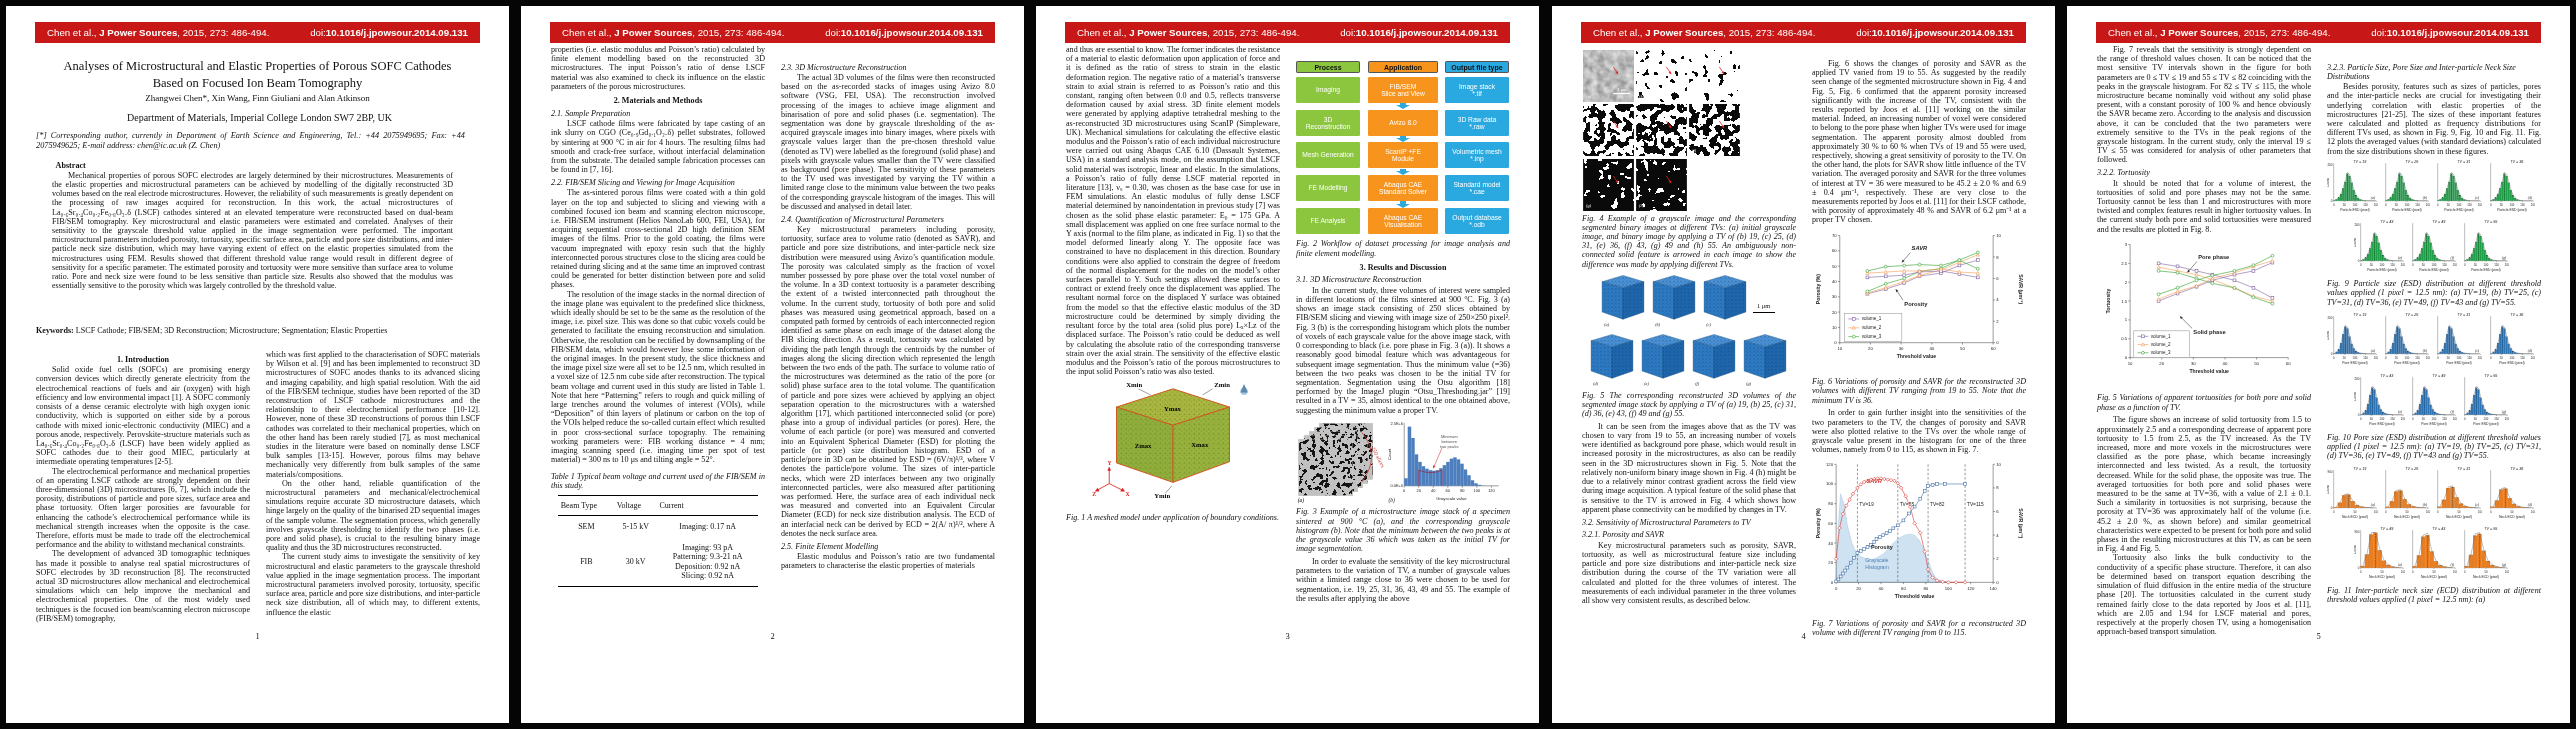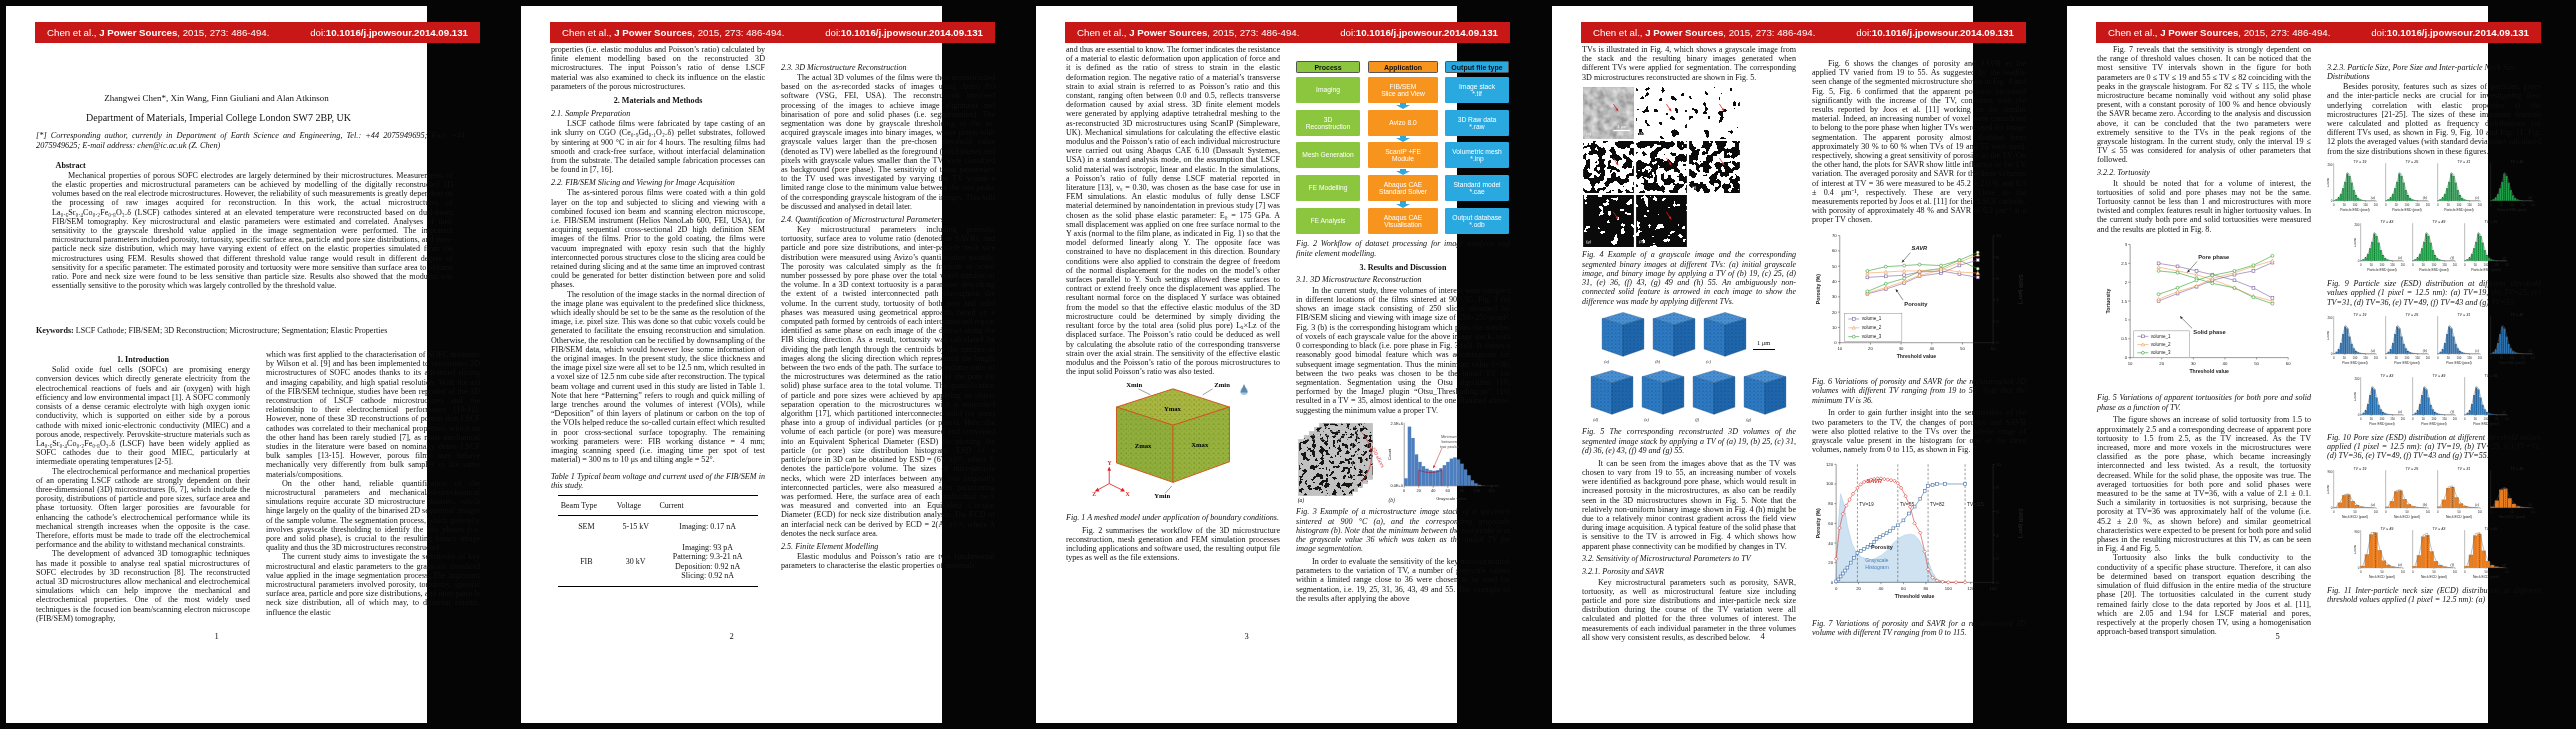--- a/index.html
+++ b/index.html
@@ -1,18 +1,18 @@
 <!DOCTYPE html>
 <html style="font-size:9.7px"><head>
 <meta charset="utf-8">
 <style>
   html,body{margin:0;padding:0;background:#000;}
   .canvas{position:relative;width:2576px;height:729px;background:#050505;overflow:hidden;
           font-family:"Liberation Serif",serif;color:#111;}
-  .page{position:absolute;top:6px;width:421px;height:717px;background:#fff;
+  .page{position:absolute;top:6px;width:503px;height:717px;background:#fff;
         font-size:8.1px;line-height:9.2px;text-align:justify;}
   #pg1{left:6px}#pg2{left:521px}#pg3{left:1036px}#pg4{left:1552px}#pg5{left:2067px}
   .redbar{position:absolute;left:29px;top:16.4px;width:445px;height:21px;background:#C81717;
           color:#fff;font-family:"Liberation Sans",sans-serif;font-size:9.7px;
           display:flex;align-items:center;justify-content:space-between;padding:0 12px;box-sizing:border-box;
           white-space:nowrap;}
   .colL{position:absolute;left:30px;top:39px;width:214px;}
   .colR{position:absolute;left:260px;top:53px;width:214px;}
   #pg1 .colL,#pg1 .colR{top:344px;}
   .p{text-indent:16px;margin:0;}
@@ -55,20 +55,21 @@
 </head>
 <body>
 
 <div class="canvas">
 
   <div class="page" id="pg1">
     <div class="redbar">
       <span><span>Chen et al., </span><b>J Power Sources</b><span>, 2015, 273: 486-494.</span></span>
       <span><span>doi:</span><b>10.1016/j.jpowsour.2014.09.131</b></span>
     </div>
+    <div class="title">Analyses of Microstructural and Elastic Properties of Porous SOFC Cathodes Based on Focused Ion Beam Tomography</div>
     <div class="authors">Zhangwei Chen*, Xin Wang, Finn Giuliani and Alan Atkinson</div>
     <div class="affil">Department of Materials, Imperial College London SW7 2BP, UK</div>
     <div class="footnote">[*] Corresponding author, currently in Department of Earth Science and Engineering, Tel.: +44 2075949695; Fax: +44 2075949625; E-mail address: chen@ic.ac.uk (Z. Chen)</div>
     <div class="absblock">
       <div class="abs-h">Abstract</div>
       <p class="p">Mechanical properties of porous SOFC electrodes are largely determined by their microstructures. Measurements of the elastic properties and microstructural parameters can be achieved by modelling of the digitally reconstructed 3D volumes based on the real electrode microstructures. However, the reliability of such measurements is greatly dependent on the processing of raw images acquired for reconstruction. In this work, the actual microstructures of La₀.₆Sr₀.₄Co₀.₂Fe₀.₈O₃₋δ (LSCF) cathodes sintered at an elevated temperature were reconstructed based on dual-beam FIB/SEM tomography. Key microstructural and elastic parameters were estimated and correlated. Analyses of their sensitivity to the grayscale threshold value applied in the image segmentation were performed. The important microstructural parameters included porosity, tortuosity, specific surface area, particle and pore size distributions, and inter-particle neck size distribution, which may have varying extent of effect on the elastic properties simulated from the microstructures using FEM. Results showed that different threshold value range would result in different degree of sensitivity for a specific parameter. The estimated porosity and tortuosity were more sensitive than surface area to volume ratio. Pore and neck size were found to be less sensitive than particle size. Results also showed that the modulus was essentially sensitive to the porosity which was largely controlled by the threshold value.</p>
     </div>
     <div class="keywords"><b>Keywords:</b><span> LSCF Cathode; FIB/SEM; 3D Reconstruction; Microstructure; Segmentation; Elastic Properties</span></div>
     <div class="colL">
       <div class="h">1. Introduction</div>
@@ -178,21 +179,20 @@
           <text x="27" y="141" font-size="9.5" font-weight="bold" fill="#E02020">Y</text>
           <text x="57" y="192" font-size="9.5" font-weight="bold" fill="#E02020">X</text>
           <text x="2" y="192" font-size="9.5" font-weight="bold" fill="#E02020">Z</text>
           <g>
             <circle cx="252" cy="20" r="6" fill="#8FB8D8" opacity="0.8"></circle>
             <polygon points="252,8 246,22 258,22" fill="#5E88AA"></polygon>
           </g>
         </svg>
       </div>
       <div class="cap">Fig. 1 A meshed model under application of boundary conditions.</div>
-      <p class="p">Fig. 2 summarises the workflow of the 3D microstructure reconstruction, mesh generation and FEM simulation processes including applications and software used, the resulting output file types as well as the file extensions.</p>
     </div>
     <div class="colR">
       <div class="flow">
         <div class="fbox fhead fc1 fh" style="background:#8CC63F">Process</div>
         <div class="fbox fhead fc2 fh" style="background:#F7941E">Application</div>
         <div class="fbox fhead fc3 fh" style="background:#29A9E0">Output file type</div>
 
         <div class="fbox fc1 fr0 frow" style="background:#8CC63F">Imaging</div>
         <div class="fbox fc2 fr0 frow" style="background:#F7941E">FIB/SEM
 Slice and View</div>
@@ -323,21 +323,20 @@
     </div>
     <div class="pageno">3</div>
   </div>
 
   <div class="page" id="pg4">
     <div class="redbar">
       <span><span>Chen et al., </span><b>J Power Sources</b><span>, 2015, 273: 486-494.</span></span>
       <span><span>doi:</span><b>10.1016/j.jpowsour.2014.09.131</b></span>
     </div>
     <div class="colL">
-      <p class="pc">TVs is illustrated in Fig. 4, which shows a grayscale image from the stack and the resulting binary images generated when different TVs were applied for segmentation. The corresponding 3D microstructures reconstructed are shown in Fig. 5.</p>
       <div class="f4grid" id="fig4grid">
           <svg width="51" height="52" viewBox="0 0 84 86" style="font-size:13.4px">
             <rect width="84" height="86" fill="#0A0A0A"></rect>
             <rect width="84" height="86" filter="url(#f4_0)"></rect>
             <line x1="50" y1="28" x2="58" y2="40" stroke="#E02020" stroke-width="1.3"></line>
             <polygon points="58,40 53.693043074752325,37.46029095287254 57.31217508159299,35.04753628164543" fill="#E02020"></polygon>
             <text x="5" y="80" font-size="7" text-anchor="start" font-family="Liberation Serif, serif" fill="#fff" font-style="italic">(a)</text>
             <line x1="50" y1="72" x2="78" y2="72" stroke="#fff" stroke-width="2"></line>
             <text x="64" y="68" font-size="6.5" text-anchor="middle" font-family="Liberation Sans, sans-serif" fill="#fff">1 μm</text>
           </svg>

